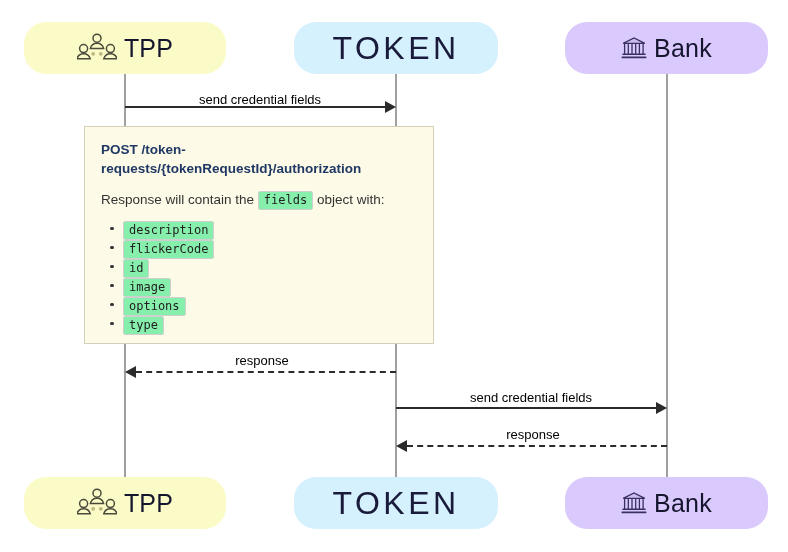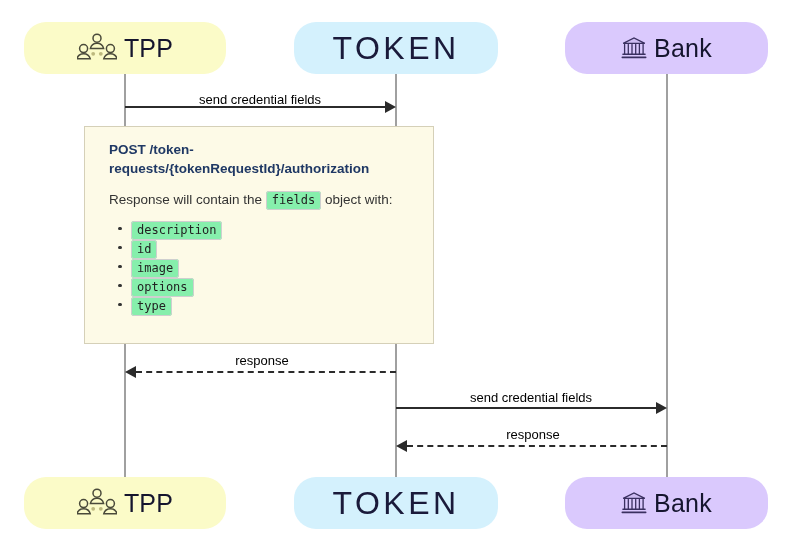--- a/index.html
+++ b/index.html
@@ -57,21 +57,21 @@
     width: 2px;
     background: #a0a0a0;
   }
 
   
   .note {
     position: absolute;
     background: #fdfae7;
     border: 1px solid #d5d0b8;
     box-sizing: border-box;
-    padding: 14px 16px 16px 24px;
+    padding: 14px 16px 16px 16px;
   }
   .note-title {
     font-size: 13.5px;
     font-weight: bold;
     color: #1f3864;
     line-height: 1.38;
     margin: 0 0 12px 0;
     max-width: 275px;
   }
   .note-title .verb { color: #1f3864; }
@@ -198,20 +198,21 @@
     <p class="note-title">
       <span class="verb">POST</span><span> /token-requests/{tokenRequestId}/authorization</span>
     </p>
     <p class="note-line">
       <span>Response will contain the</span>
       <code class="chip">fields</code>
       <span>object with:</span>
     </p>
     <ul>
       <li><code class="chip">description</code></li>
+      <li><code class="chip">flickerCode</code></li>
       <li><code class="chip">id</code></li>
       <li><code class="chip">image</code></li>
       <li><code class="chip">options</code></li>
       <li><code class="chip">type</code></li>
     </ul>
   </div>
 
   <div class="msg-label" style="left:128px; top:354px; width:268px;">response</div>
   <div class="msg-line dashed" style="left:136px; top:371px; width:260px;"></div>
   <div class="arrowhead left" style="left:125px; top:366px;"></div>

